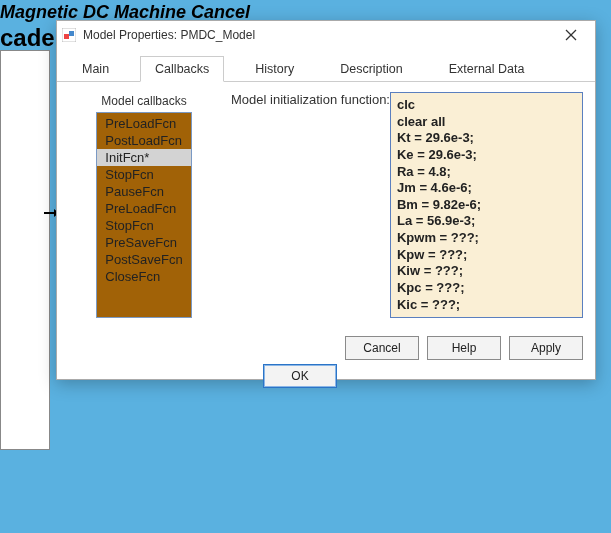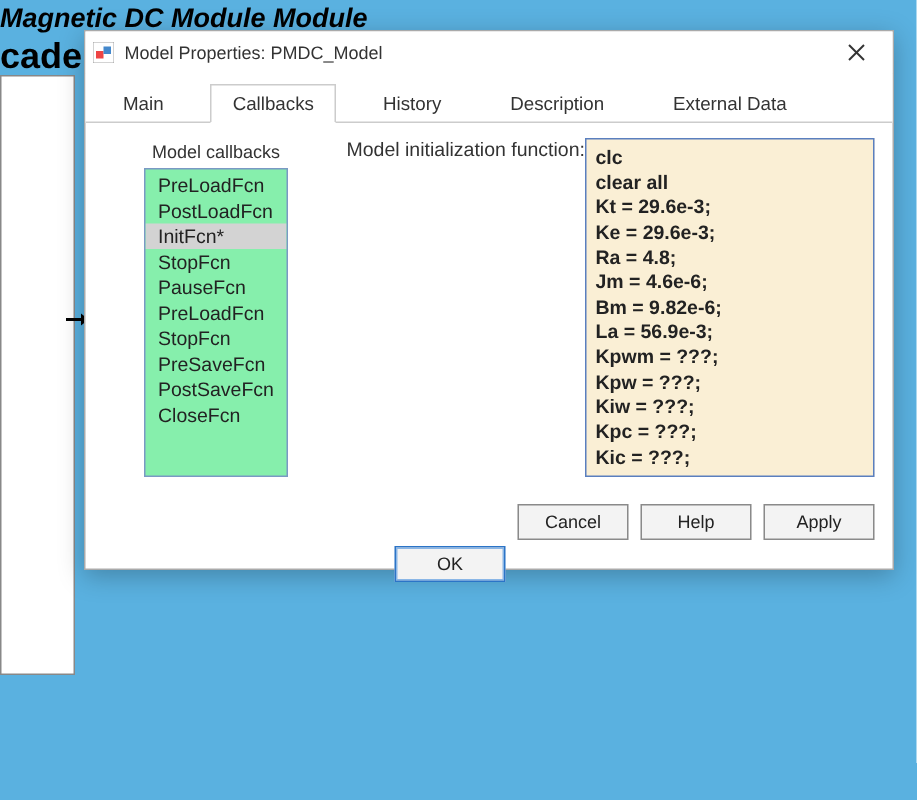--- a/index.html
+++ b/index.html
@@ -118,21 +118,21 @@
   }
   .leftpane .hdr {
     text-align: center;
     font-size: 12px;
     color: #333;
     padding: 2px 0 4px 0;
   }
   .cblist {
     flex: 1;
     border: 1px solid #7a99c4;
-    background: #86efac;
+    background: #a16207;
     padding: 2px 0;
     overflow: auto;
   }
   .cbitem {
     padding: 1px 8px;
     font-size: 13px;
     color: #222;
     cursor: pointer;
     white-space: nowrap;
   }
@@ -202,21 +202,21 @@
     top: -3px;
     width: 0; height: 0;
     border-left: 5px solid #000;
     border-top: 4px solid transparent;
     border-bottom: 4px solid transparent;
   }
 </style>
 </head>
 <body>
 
-<div class="bg-title">Magnetic DC Module Module</div>
+<div class="bg-title">Magnetic DC Machine Cancel</div>
 <div class="bg-sub">cade C</div>
 <div class="bg-block"></div>
 <div class="arrow-into"></div>
 
 <div class="dialog">
 
   <div class="titlebar">
     <span class="icon">
       <svg width="14" height="14" viewBox="0 0 14 14">
         <rect x="0" y="0" width="14" height="14" fill="#fff" stroke="#888" stroke-width="0.5"></rect>

